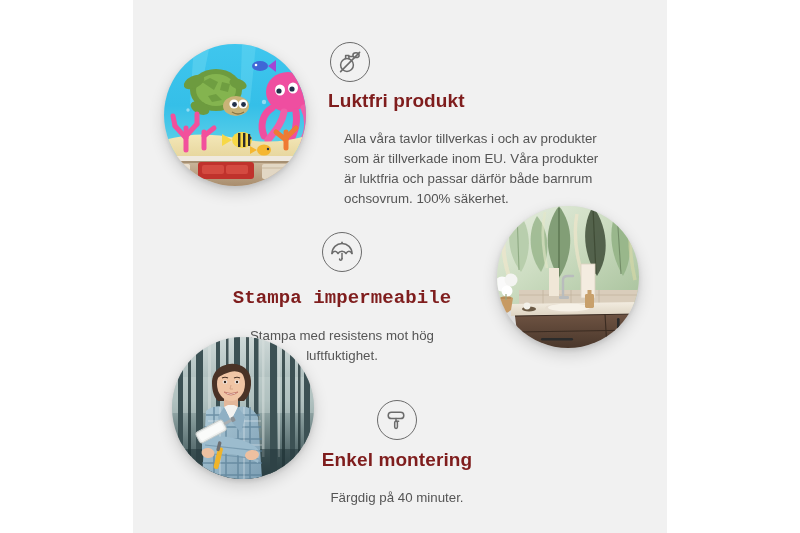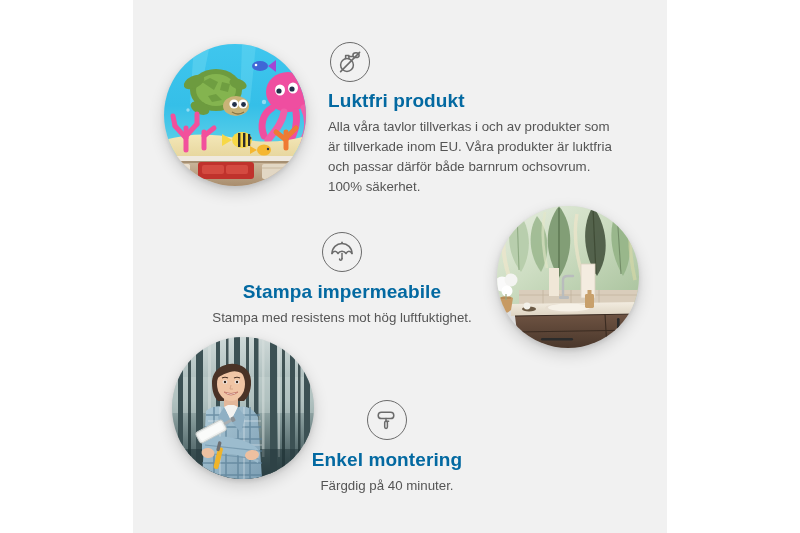--- a/index.html
+++ b/index.html
@@ -46,43 +46,43 @@
     border: 1.6px solid #6b6b6b;
     border-radius: 50%;
     display: flex; align-items: center; justify-content: center;
   }
   .feature .icon-wrap svg { display: block; }
 
   .feature h2 {
     margin: 8px 0 4px 0;
     font-size: 19px;
     font-weight: bold;
-    color: #0369a1;
+    color: #7f1d1d;
     letter-spacing: 0.1px;
     line-height: 1.2;
   }
   .feature p {
-    margin: 0;
+    margin: 16px;
     font-size: 13.3px;
     line-height: 1.52;
     color: #555555;
     font-weight: normal;
   }
 
   
   #feature-odourless { left: 328px; top: 42px; width: 288px; text-align: left; }
   #feature-odourless .icon-wrap { margin: 0 0 0 2px; }
 
   
   #feature-waterproof { left: 212px; top: 232px; width: 260px; text-align: center; }
   #feature-waterproof .icon-wrap { margin: 0 auto; }
-  #feature-waterproof h2 { margin-top: 9px; }
-
-  
-  #feature-easy-mount { left: 262px; top: 400px; width: 250px; text-align: center; }
+  #feature-waterproof h2 { margin-top: 15px; font-family: Liberation Mono, monospace; }
+
+  
+  #feature-easy-mount { left: 272px; top: 400px; width: 250px; text-align: center; }
   #feature-easy-mount .icon-wrap { margin: 0 auto; }
   #feature-easy-mount h2 { margin-top: 9px; }
 
   
   #photo-underwater { left: 164px; top: 44px;  width: 142px; height: 142px; }
   #photo-bathroom   { left: 497px; top: 206px; width: 142px; height: 142px; }
   #photo-forest     { left: 172px; top: 337px; width: 142px; height: 142px; }
 </style>
 </head>
 <body>

